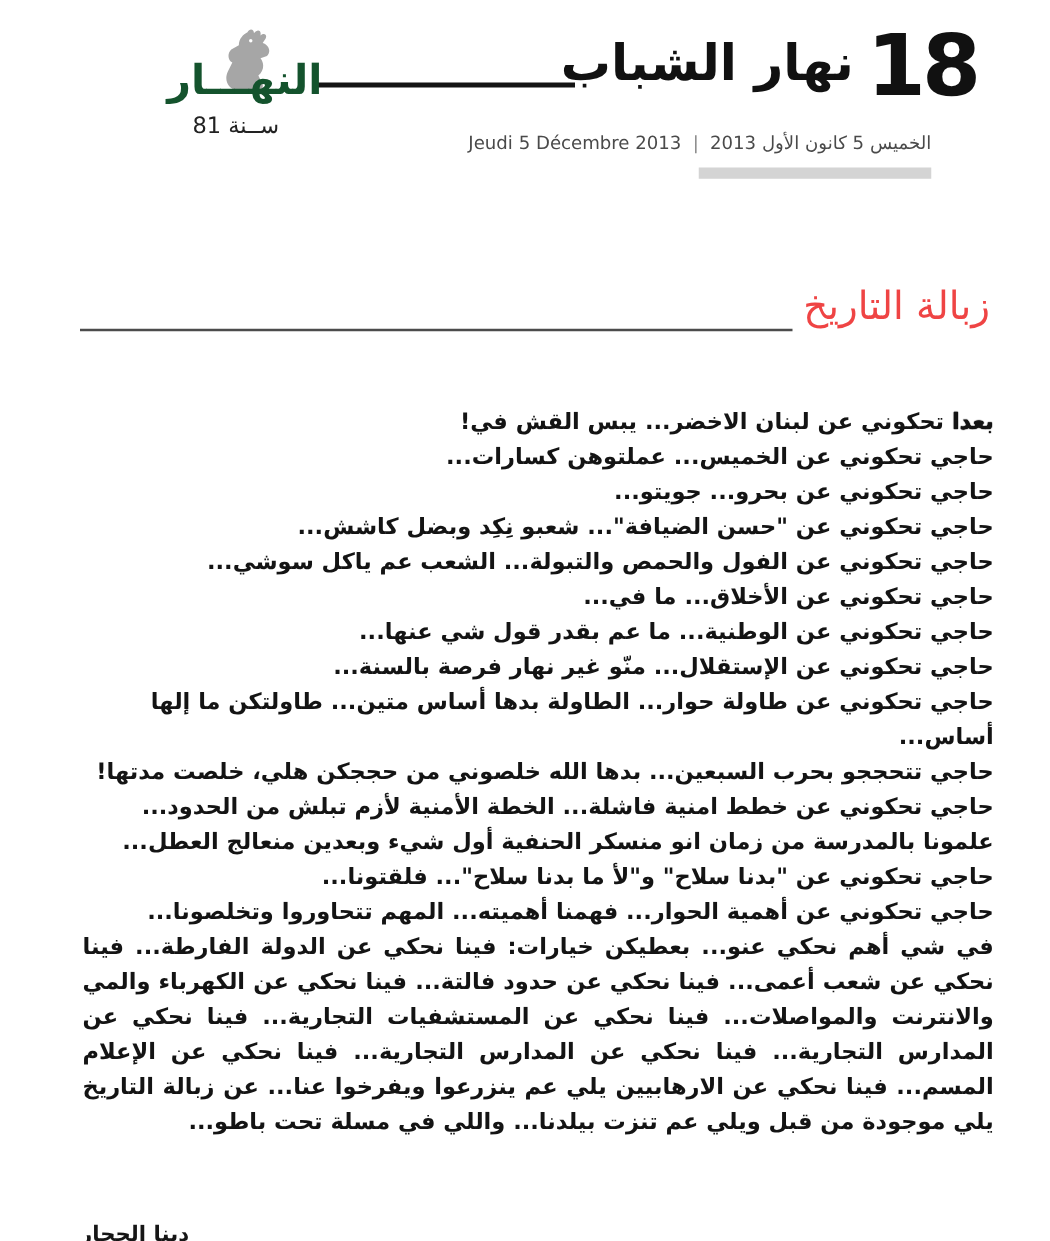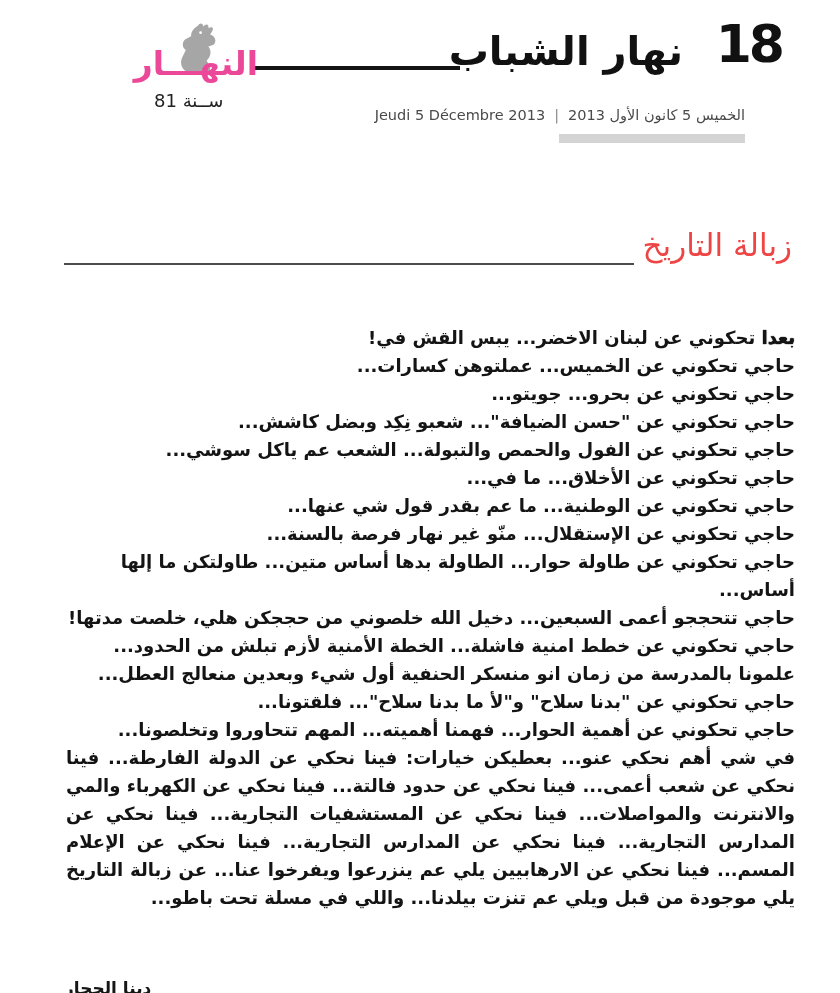--- a/index.html
+++ b/index.html
@@ -4,34 +4,34 @@
 <style>
   * { margin:0; padding:0; box-sizing:border-box; }
   html,body { background:#ffffff; }
   .page {
     position:relative; width:840px; height:993px; background:#ffffff;
     font-family:"DejaVu Sans", sans-serif; color:#1a1a1a; overflow:hidden;
   }
   
   .page-number {
     position:absolute; top:14px; right:58px;
-    font-size:52px; font-weight:bold; letter-spacing:-3px; color:#111;
+    font-size:68px; font-weight:bold; letter-spacing:-3px; color:#111;
   }
   .section-title {
     position:absolute; top:28px; right:157px;
     font-size:40px; font-weight:bold; color:#111; direction:rtl; white-space:nowrap;
   }
   .header-rule {
     position:absolute; top:66px; left:250px; width:210px; height:4px; background:#141414;
   }
   .logo { position:absolute; top:22px; left:136px; width:122px; height:92px; }
   .logo-rooster { position:absolute; top:0; left:36px; width:52px; height:56px; z-index:1; }
   .logo-text {
     position:absolute; top:22px; left:0; width:122px; text-align:center;
-    font-size:33px; font-weight:bold; color:#ec4899; direction:rtl; z-index:2; white-space:nowrap;
+    font-size:33px; font-weight:bold; color:#14532d; direction:rtl; z-index:2; white-space:nowrap;
   }
   .logo-years {
     position:absolute; top:68px; left:18px; font-size:18px; color:#222; direction:ltr; z-index:2;
   }
   .date-line {
     position:absolute; top:107px; right:95px;
     font-size:14.5px; color:#4a4a4a; direction:rtl; white-space:nowrap;
   }
   .date-sep { margin:0 9px; color:#8a8a8a; }
   .grey-bar {
@@ -92,21 +92,21 @@
   <div class="article-body">
     <div class="body-line"><span class="lead-word">بعدا</span><span> تحكوني عن لبنان الاخضر... يبس القش في!</span></div>
     <div class="body-line">حاجي تحكوني عن الخميس... عملتوهن كسارات...</div>
     <div class="body-line">حاجي تحكوني عن بحرو... جويتو...</div>
     <div class="body-line">حاجي تحكوني عن "حسن الضيافة"... شعبو نِكِد وبضل كاشش...</div>
     <div class="body-line">حاجي تحكوني عن الفول والحمص والتبولة... الشعب عم ياكل سوشي...</div>
     <div class="body-line">حاجي تحكوني عن الأخلاق... ما في...</div>
     <div class="body-line">حاجي تحكوني عن الوطنية... ما عم بقدر قول شي عنها...</div>
     <div class="body-line">حاجي تحكوني عن الإستقلال... منّو غير نهار فرصة بالسنة...</div>
     <div class="body-line">حاجي تحكوني عن طاولة حوار... الطاولة بدها أساس متين... طاولتكن ما إلها أساس...</div>
-    <div class="body-line">حاجي تتحججو أعمى السبعين... دخيل الله خلصوني من حججكن هلي، خلصت مدتها!</div>
+    <div class="body-line">حاجي تتحججو بحرب السبعين... بدها الله خلصوني من حججكن هلي، خلصت مدتها!</div>
     <div class="body-line">حاجي تحكوني عن خطط امنية فاشلة... الخطة الأمنية لأزم تبلش من الحدود... علمونا بالمدرسة من زمان انو منسكر الحنفية أول شيء وبعدين منعالج العطل...</div>
     <div class="body-line">حاجي تحكوني عن "بدنا سلاح" و"لأ ما بدنا سلاح"... فلقتونا...</div>
     <div class="body-line">حاجي تحكوني عن أهمية الحوار... فهمنا أهميته... المهم تتحاوروا وتخلصونا...</div>
     <p class="closing">في شي أهم نحكي عنو... بعطيكن خيارات: فينا نحكي عن الدولة الفارطة... فينا نحكي عن شعب أعمى... فينا نحكي عن حدود فالتة... فينا نحكي عن الكهرباء والمي والانترنت والمواصلات... فينا نحكي عن المستشفيات التجارية... فينا نحكي عن المدارس التجارية... فينا نحكي عن المدارس التجارية... فينا نحكي عن الإعلام المسم... فينا نحكي عن الارهابيين يلي عم ينزرعوا ويفرخوا عنا... عن زبالة التاريخ يلي موجودة من قبل ويلي عم تنزت بيلدنا... واللي في مسلة تحت باطو...</p>
   </div>
 
   <div class="author">دينا الحجار</div>
 
 </div>
 

